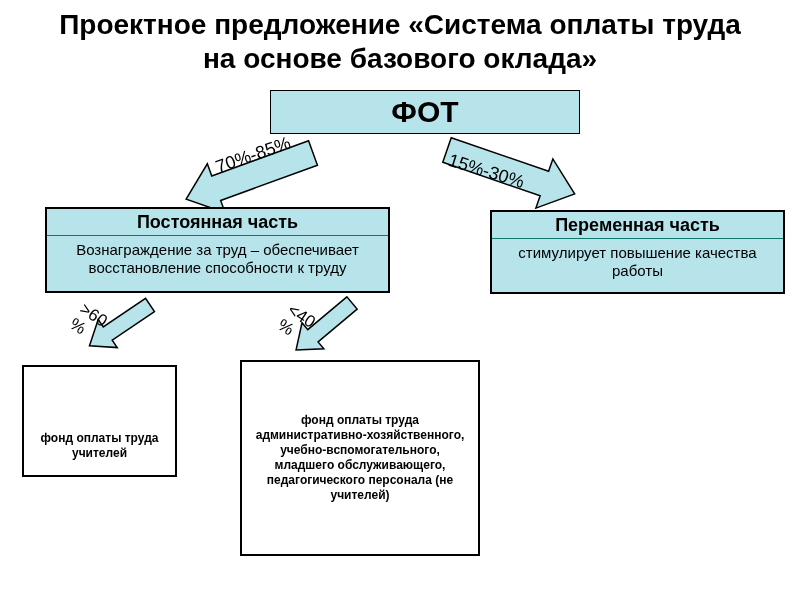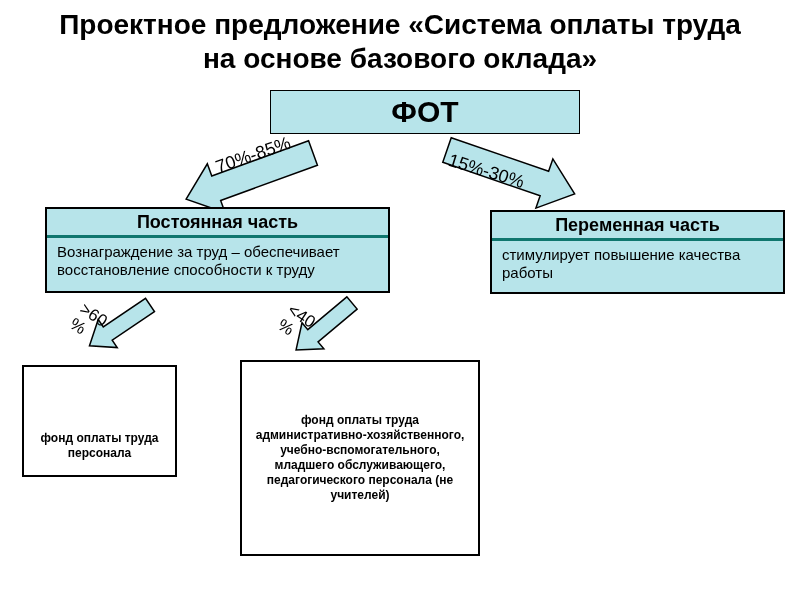--- a/index.html
+++ b/index.html
@@ -41,24 +41,24 @@
     left:270px;top:90px;width:310px;height:44px;
     border-width:1px;
     display:flex;align-items:center;justify-content:center;
     font-size:30px;font-weight:bold;
   }
   .constant-box{left:45px;top:207px;width:345px;height:86px;}
   .variable-box{left:490px;top:210px;width:295px;height:84px;}
   .box-title{
     font-size:18px;font-weight:bold;text-align:center;
     padding:3px 2px 2px;
-    border-bottom:3px solid #0f766e;
+    border-bottom:1px solid #0f766e;
   }
   .box-body{
-    font-size:15px;text-align:left;
+    font-size:15px;text-align:center;
     padding:5px 10px 0;
     line-height:1.2;
   }
   .white-box{
     background:#fff;
     font-size:12px;font-weight:bold;text-align:center;
     line-height:1.25;
     display:flex;flex-direction:column;justify-content:center;align-items:center;
   }
   .teachers-box{
@@ -114,20 +114,20 @@
     <div class="box-title">Постоянная часть</div>
     <div class="box-body">Вознаграждение за труд – обеспечивает восстановление способности к труду</div>
   </div>
 
   <div class="box variable-box">
     <div class="box-title">Переменная часть</div>
     <div class="box-body">стимулирует повышение качества работы</div>
   </div>
 
   <div class="box white-box teachers-box">
-    <span>фонд оплаты труда персонала</span>
+    <span>фонд оплаты труда учителей</span>
   </div>
 
   <div class="box white-box staff-box">
     <span>фонд оплаты труда административно-хозяйственного, учебно-вспомогательного, младшего обслуживающего, педагогического персонала (не учителей)</span>
   </div>
 
 </div>
 
 </body></html>

